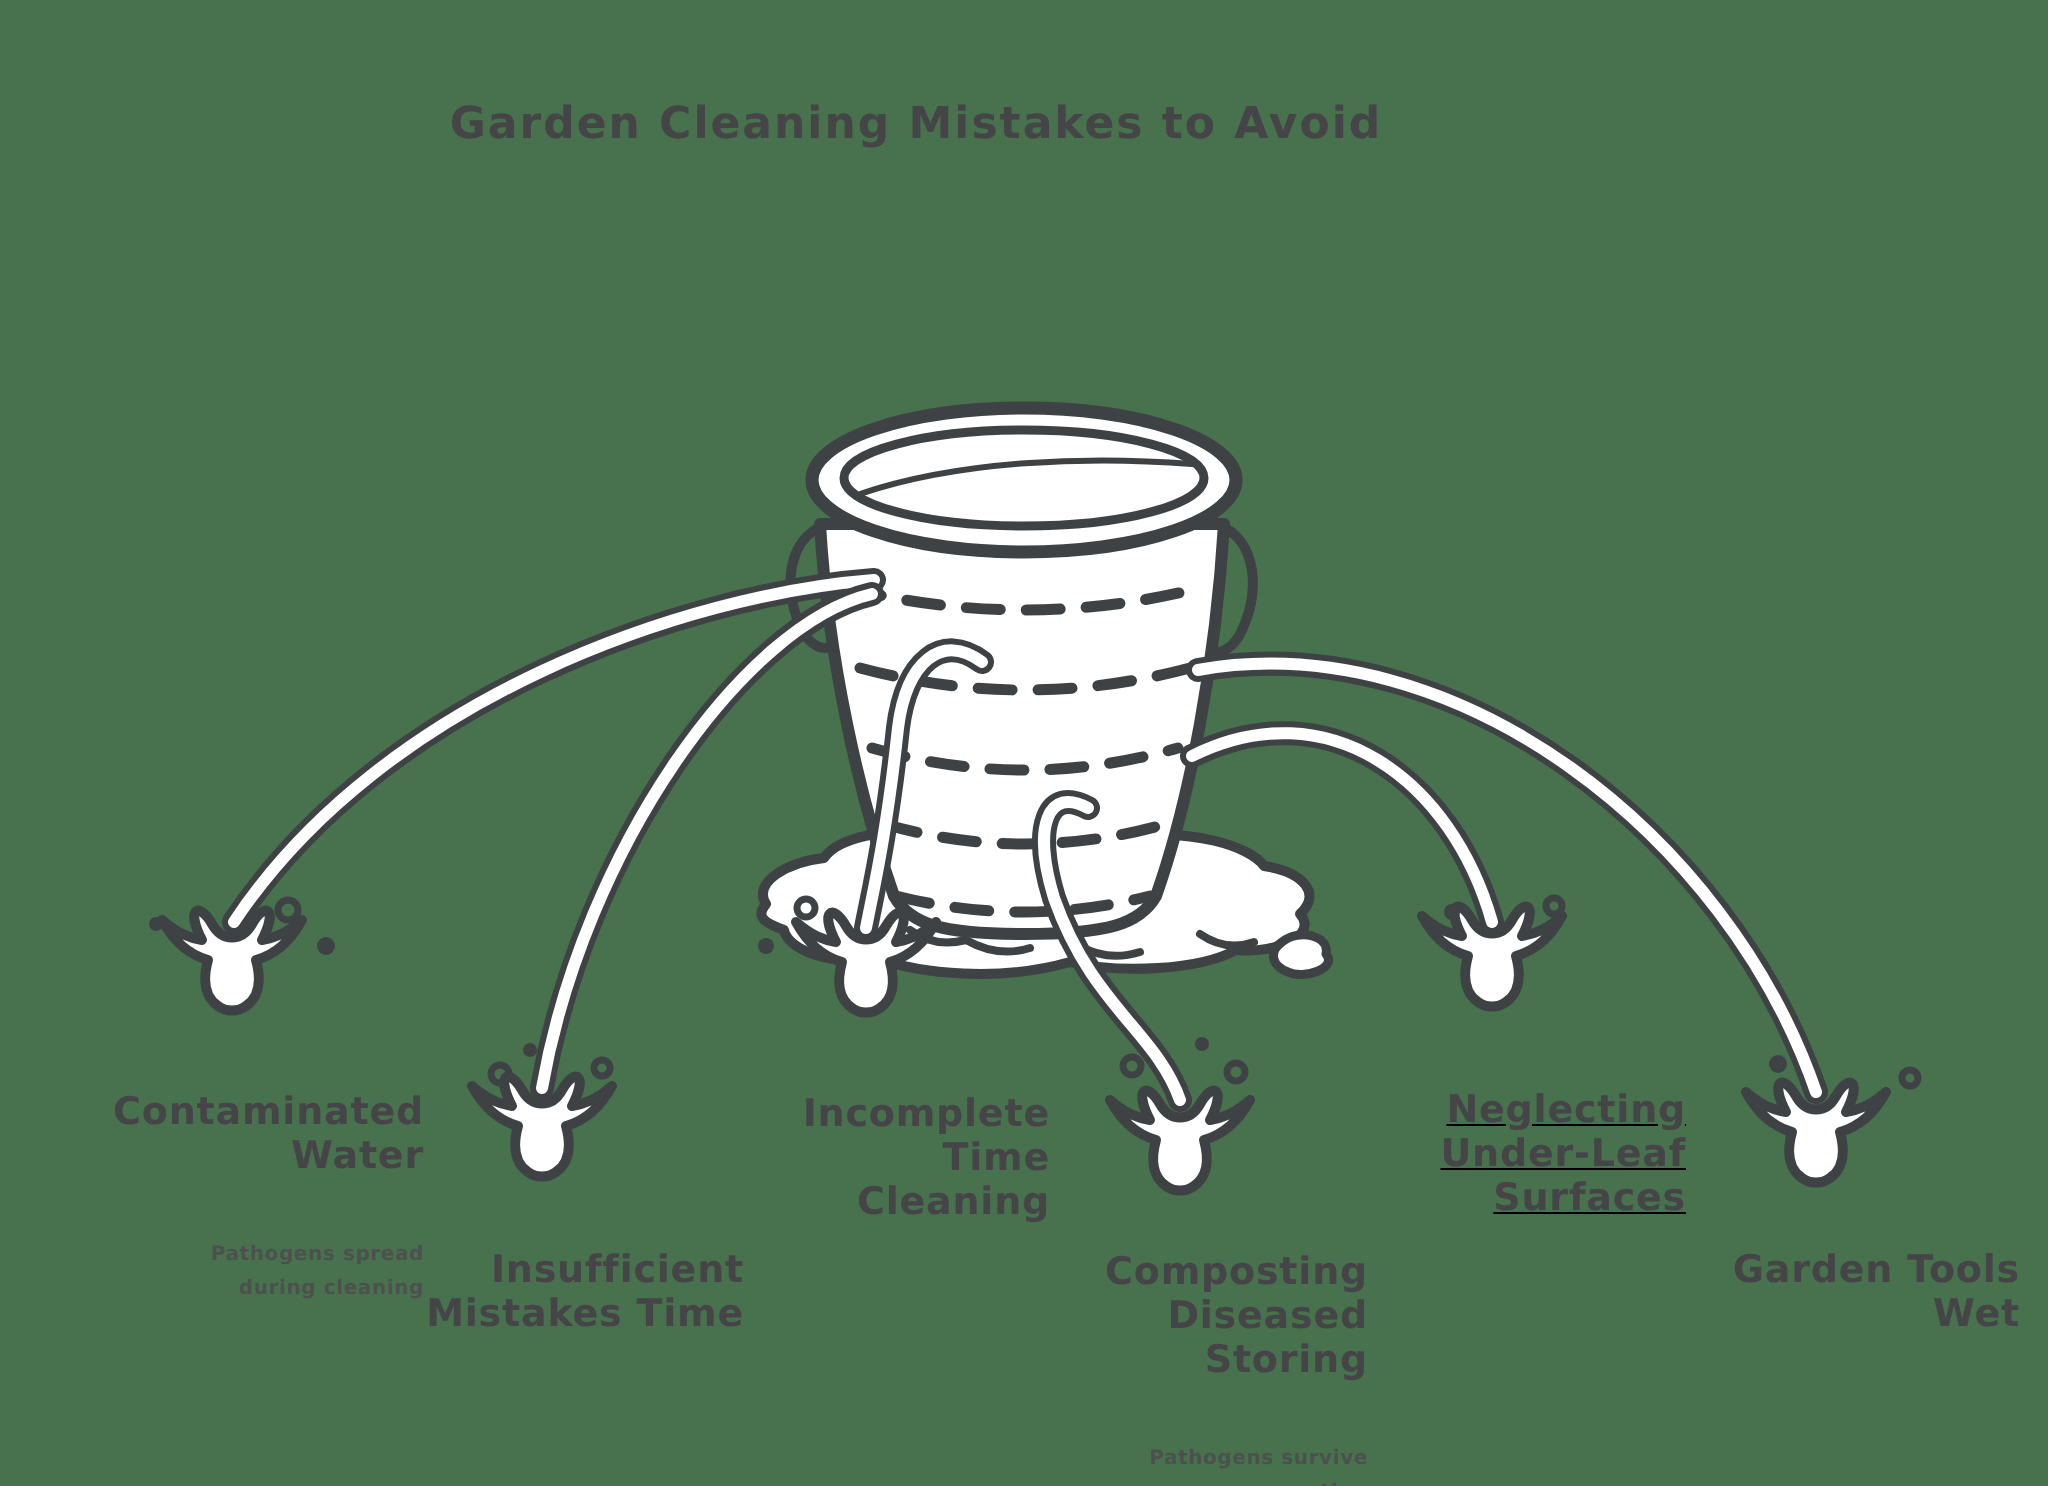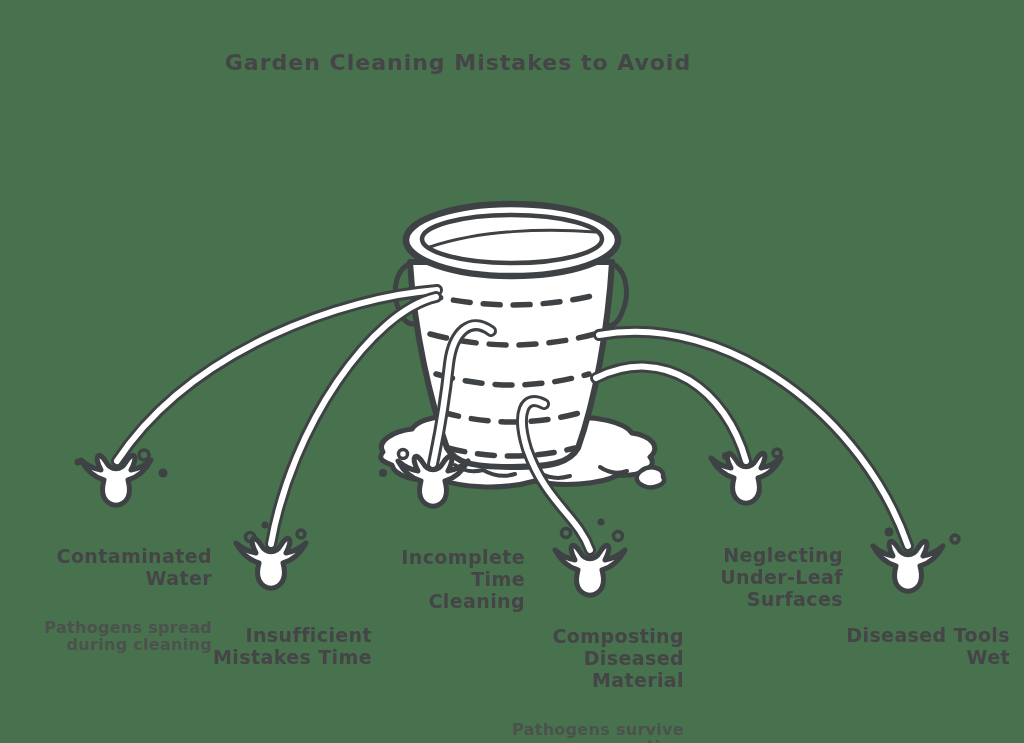--- a/index.html
+++ b/index.html
@@ -30,28 +30,28 @@
   .stream-under{stroke:var(--ink);stroke-width:12;fill:none;stroke-linecap:round;}
   .stream-over{stroke:var(--fill);stroke-width:6;fill:none;stroke-linecap:round;}
   .mistake{
     position:absolute;width:190px;text-align:right;white-space:pre-line;
   }
   .mistake .heading{
     font-size:19px;line-height:22px;font-weight:bold;letter-spacing:0.4px;
     color:var(--heading);margin-bottom:12px;
   }
   .mistake .detail{
-    font-size:16px;line-height:16.5px;font-weight:600;letter-spacing:0.3px;
+    font-size:10px;line-height:16.5px;font-weight:600;letter-spacing:0.3px;
     color:var(--subtext);
   }
   .m1{left:22px;top:526px;}
   .m2{left:182px;top:605px;}
   .m3{left:335px;top:527px;}
   .m4{left:494px;top:606px;}
-  .m5{left:653px;top:525px;}
+  .m5{left:653px;top:525px;text-decoration:underline;}
   .m6{left:820px;top:605px;}
 </style>
 </head>
 <body>
 
 <div class="stage">
 
   <div class="title">Garden Cleaning Mistakes to Avoid</div>
 
   <svg class="illustration" viewBox="0 0 1024 743">
@@ -157,28 +157,28 @@
 Mistakes Time</div>
   </div>
   <div class="mistake m3">
     <div class="heading">Incomplete
 Time
 Cleaning</div>
   </div>
   <div class="mistake m4">
     <div class="heading">Composting
 Diseased
-Material</div>
+Storing</div>
     <div class="detail">Pathogens survive
 composting
 process</div>
   </div>
   <div class="mistake m5">
     <div class="heading">Neglecting
 Under-Leaf
 Surfaces</div>
   </div>
   <div class="mistake m6">
-    <div class="heading">Diseased Tools
+    <div class="heading">Garden Tools
 Wet</div>
   </div>
 
 </div>
 
 </body></html>

